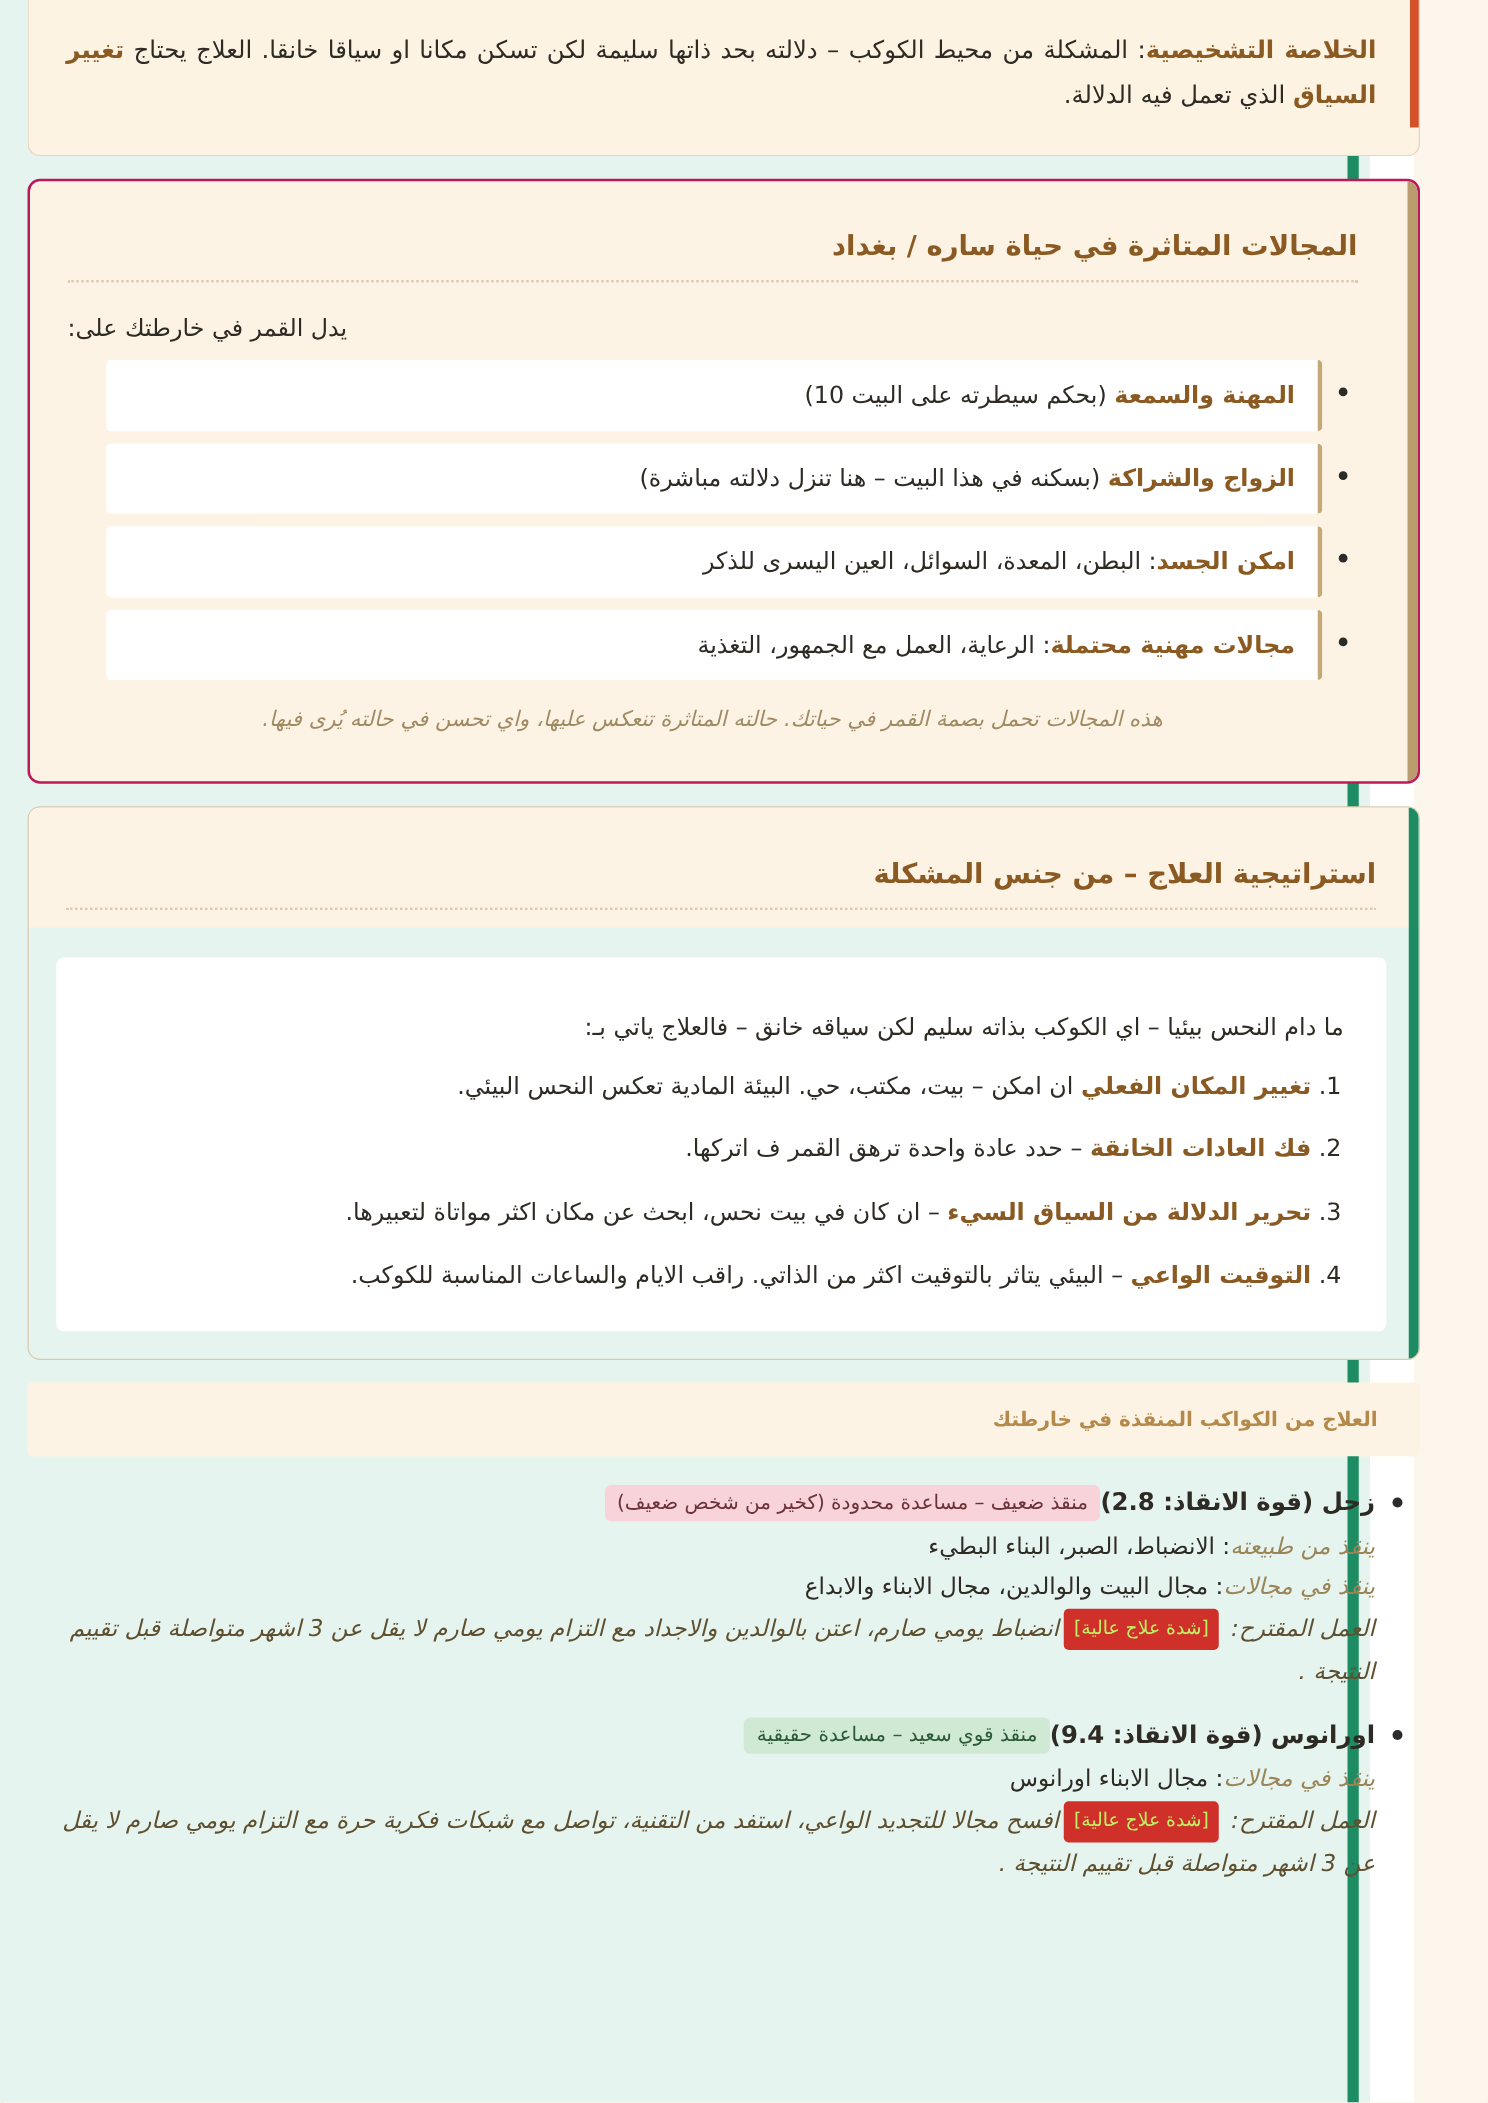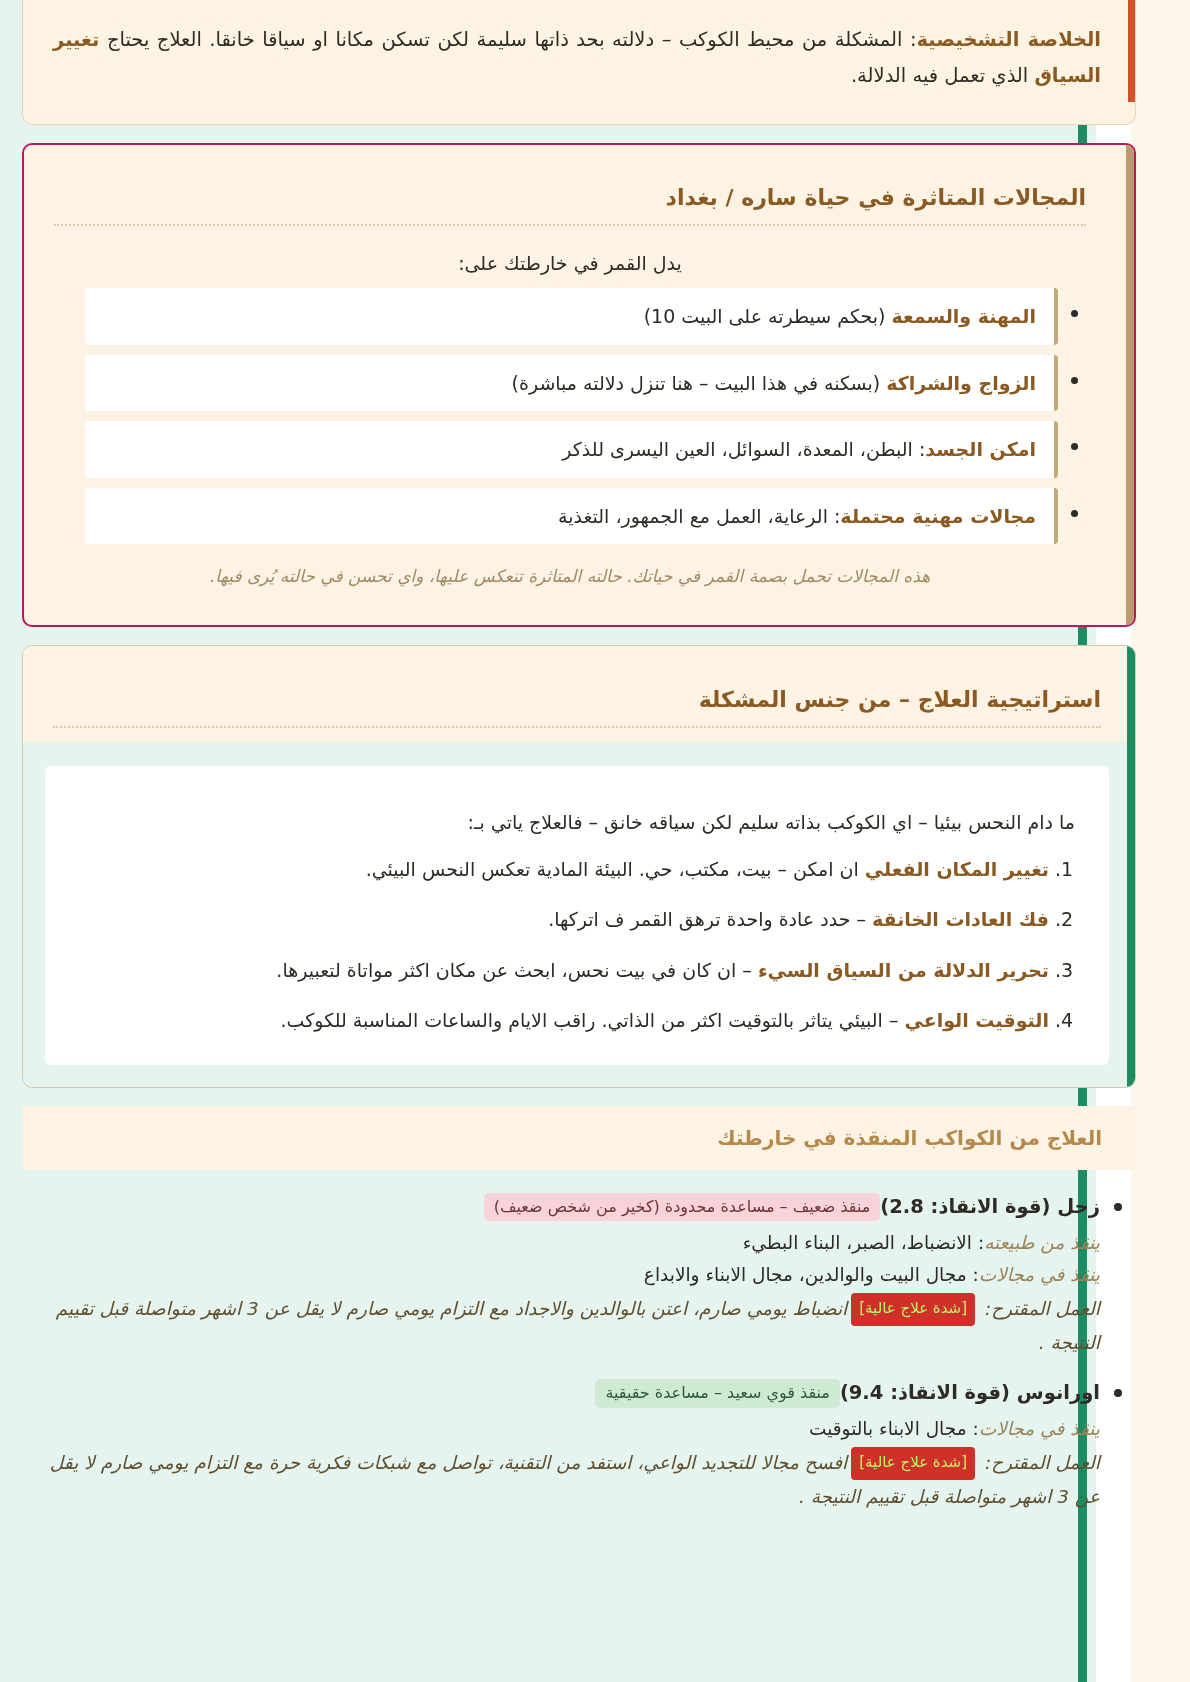--- a/index.html
+++ b/index.html
@@ -105,21 +105,21 @@
     text-align: right;
     padding-bottom: 14px;
     border-bottom: 2px dotted #ddcbb0;
     margin-bottom: 26px;
   }
   .panel-title.teal { color: #8a5a22; }
 
   .lead {
     font-size: 19px;
     color: #2e2a24;
-    text-align: center;
+    text-align: left;
     margin-bottom: 14px;
   }
 
   ul.boxlist {
     list-style: none;
     margin: 0;
     padding: 0 28px 0 0;
   }
   ul.boxlist > li {
     position: relative;
@@ -214,21 +214,21 @@
   ol.steps li b { color: #8a5a22; }
 
   
   .rescue-head {
     background: #fdf3e4;
     border-radius: 4px;
     padding: 20px 34px 20px 30px;
     margin-bottom: 20px;
   }
   .rescue-head .rh-title {
-    font-size: 20px;
+    font-size: 16px;
     font-weight: bold;
     color: #b5894a;
     text-align: right;
   }
   ul.rescue-list {
     list-style: none;
     margin: 0;
     padding: 0 36px 0 0;
   }
   ul.rescue-list > li {
@@ -382,21 +382,21 @@
           <div class="action-line">
             <i>العمل المقترح</i><span>: </span><span class="sev-badge">[شدة علاج عالية]</span><span>انضباط يومي صارم، اعتن بالوالدين والاجداد مع التزام يومي صارم لا يقل عن 3 اشهر متواصلة قبل تقييم النتيجة .</span>
           </div>
         </li>
 
         <li>
           <div class="planet-head">
             <span class="planet-name">اورانوس (قوة الانقاذ: 9.4)</span><span class="badge green">منقذ قوي سعيد – مساعدة حقيقية</span>
           </div>
           <div class="planet-line">
-            <i>ينقذ في مجالات</i><span>: مجال الابناء بالتوقيت</span>
+            <i>ينقذ في مجالات</i><span>: مجال الابناء اورانوس</span>
           </div>
           <div class="action-line">
             <i>العمل المقترح</i><span>: </span><span class="sev-badge">[شدة علاج عالية]</span><span>افسح مجالا للتجديد الواعي، استفد من التقنية، تواصل مع شبكات فكرية حرة مع التزام يومي صارم لا يقل عن 3 اشهر متواصلة قبل تقييم النتيجة .</span>
           </div>
         </li>
 
       </ul>
     </section>
 
   </div>

